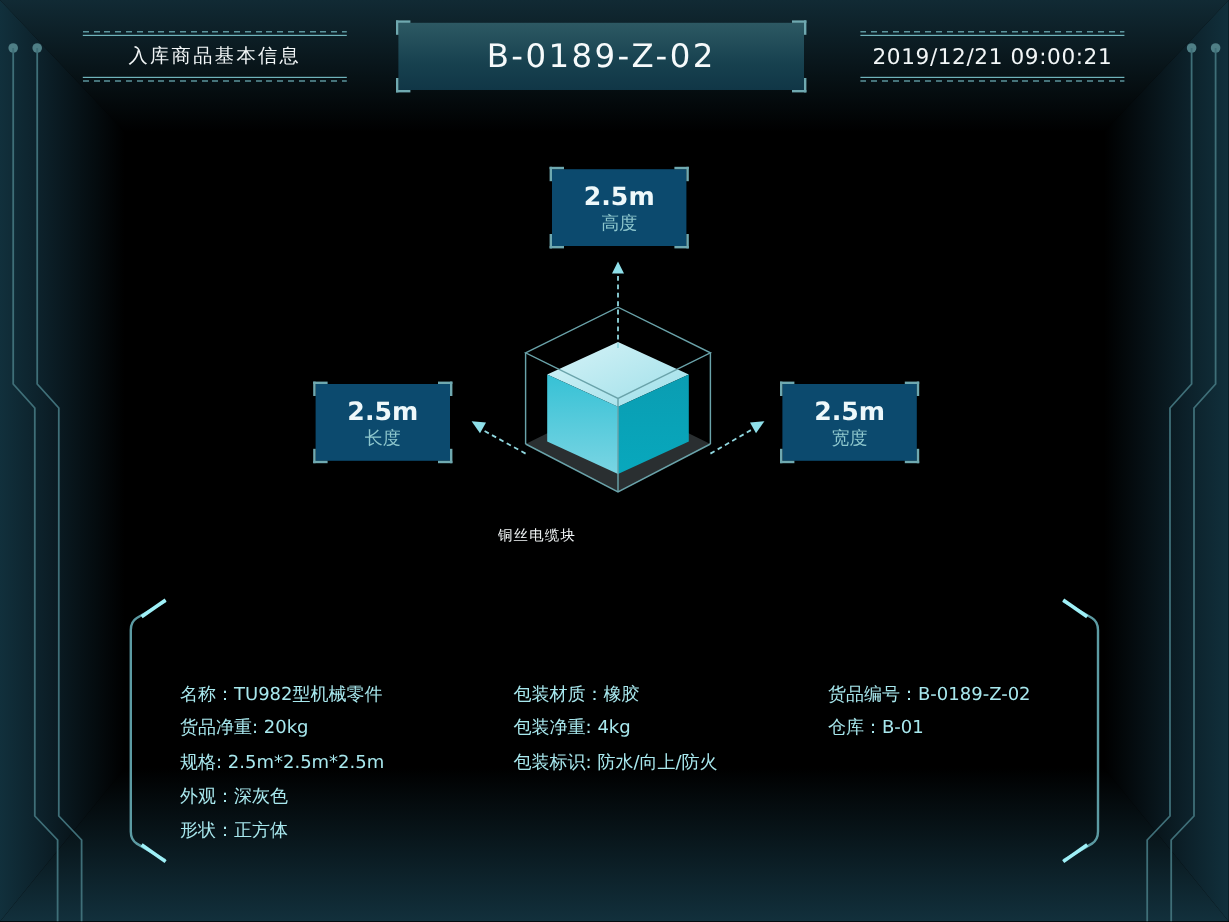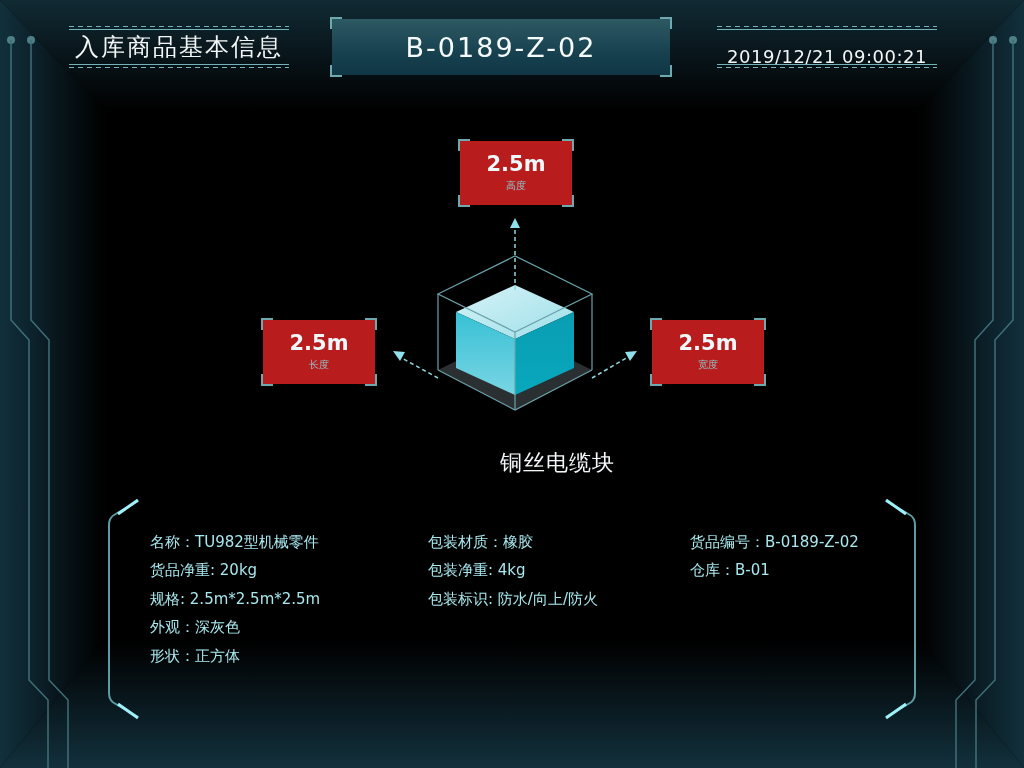--- a/index.html
+++ b/index.html
@@ -9,67 +9,67 @@
     font-family: "DejaVu Sans", "Liberation Sans", sans-serif;
     color:#e8f4f6;
   }
   .bg { position:absolute; inset:0; }
   .abs { position:absolute; }
 
   
   .hdr-side {
     position:absolute; top:27px; height:40px; width:220px;
     display:flex; align-items:center; justify-content:center;
-    font-size:24px; letter-spacing:2px; color:#f2f6f7;
+    font-size:16px; letter-spacing:2px; color:#f2f6f7;
   }
   .hdr-side::before, .hdr-side::after {
     content:""; position:absolute; left:0; right:0; height:4px;
   }
   .hdr-side::before {
     top:-1px;
     background:
       repeating-linear-gradient(90deg,#6fb3bb 0 5px,transparent 5px 9px) top/100% 1px no-repeat,
       linear-gradient(#6fb3bb,#6fb3bb) bottom/100% 1px no-repeat;
   }
   .hdr-side::after {
     bottom:-1px;
     background:
       linear-gradient(#6fb3bb,#6fb3bb) top/100% 1px no-repeat,
       repeating-linear-gradient(90deg,#6fb3bb 0 5px,transparent 5px 9px) bottom/100% 1px no-repeat;
   }
-  .hdr-date { font-size:18px; letter-spacing:0.5px;align-items:flex-end; }
+  .hdr-date { font-size:18px; letter-spacing:0.5px; }
 
   .code-box {
     position:absolute; left:332px; top:19px; width:338px; height:56px;
     background:linear-gradient(180deg,#2d5963 0%,#17414f 60%,#103646 100%);
     display:flex; align-items:center; justify-content:center;
     font-size:27px; letter-spacing:2px; color:#f6fafb;
   }
 
   .corner { position:absolute; width:10px; height:10px; border-color:#6fa9b0; border-style:solid; border-width:0; }
   .c-tl { left:-2px; top:-2px; border-left-width:2px; border-top-width:2px; }
   .c-tr { right:-2px; top:-2px; border-right-width:2px; border-top-width:2px; }
   .c-bl { left:-2px; bottom:-2px; border-left-width:2px; border-bottom-width:2px; }
   .c-br { right:-2px; bottom:-2px; border-right-width:2px; border-bottom-width:2px; }
 
   .dim-box {
     position:absolute; width:112px; height:64px;
-    background:#b91c1c;
+    background:#0c4a6e;
     display:flex; flex-direction:column; align-items:center; justify-content:center;
   }
   .dim-box .corner { width:10px; height:10px; }
   .dim-val { font-size:21px; font-weight:bold; color:#eef8fa; line-height:24px; }
-  .dim-lbl { font-size:10px; color:#8ec7cd; line-height:16px; margin-top:2px;text-align:right; }
+  .dim-lbl { font-size:15px; color:#8ec7cd; line-height:16px; margin-top:2px;text-align:right; }
 
   .prod-name {
-    position:absolute; left:415px; width:200px; top:438px; text-align:right;
-    font-size:22px; color:#f4f8f9; letter-spacing:1px;margin-top:10px;
-  }
-
-  .info-col { position:absolute; top:532px; }
+    position:absolute; left:415px; width:200px; top:438px; text-align:left;
+    font-size:12px; color:#f4f8f9; letter-spacing:1px;
+  }
+
+  .info-col { position:absolute; top:568px; }
   .info-row {
     height:28.4px; line-height:20px; font-size:15px; color:#a8e8ee;
     white-space:nowrap;
   }
   .info-row span { color:#a8e8ee; }
 </style>
 </head>
 <body>
 
 <svg class="bg" width="1024" height="768" viewBox="0 0 1024 768">

